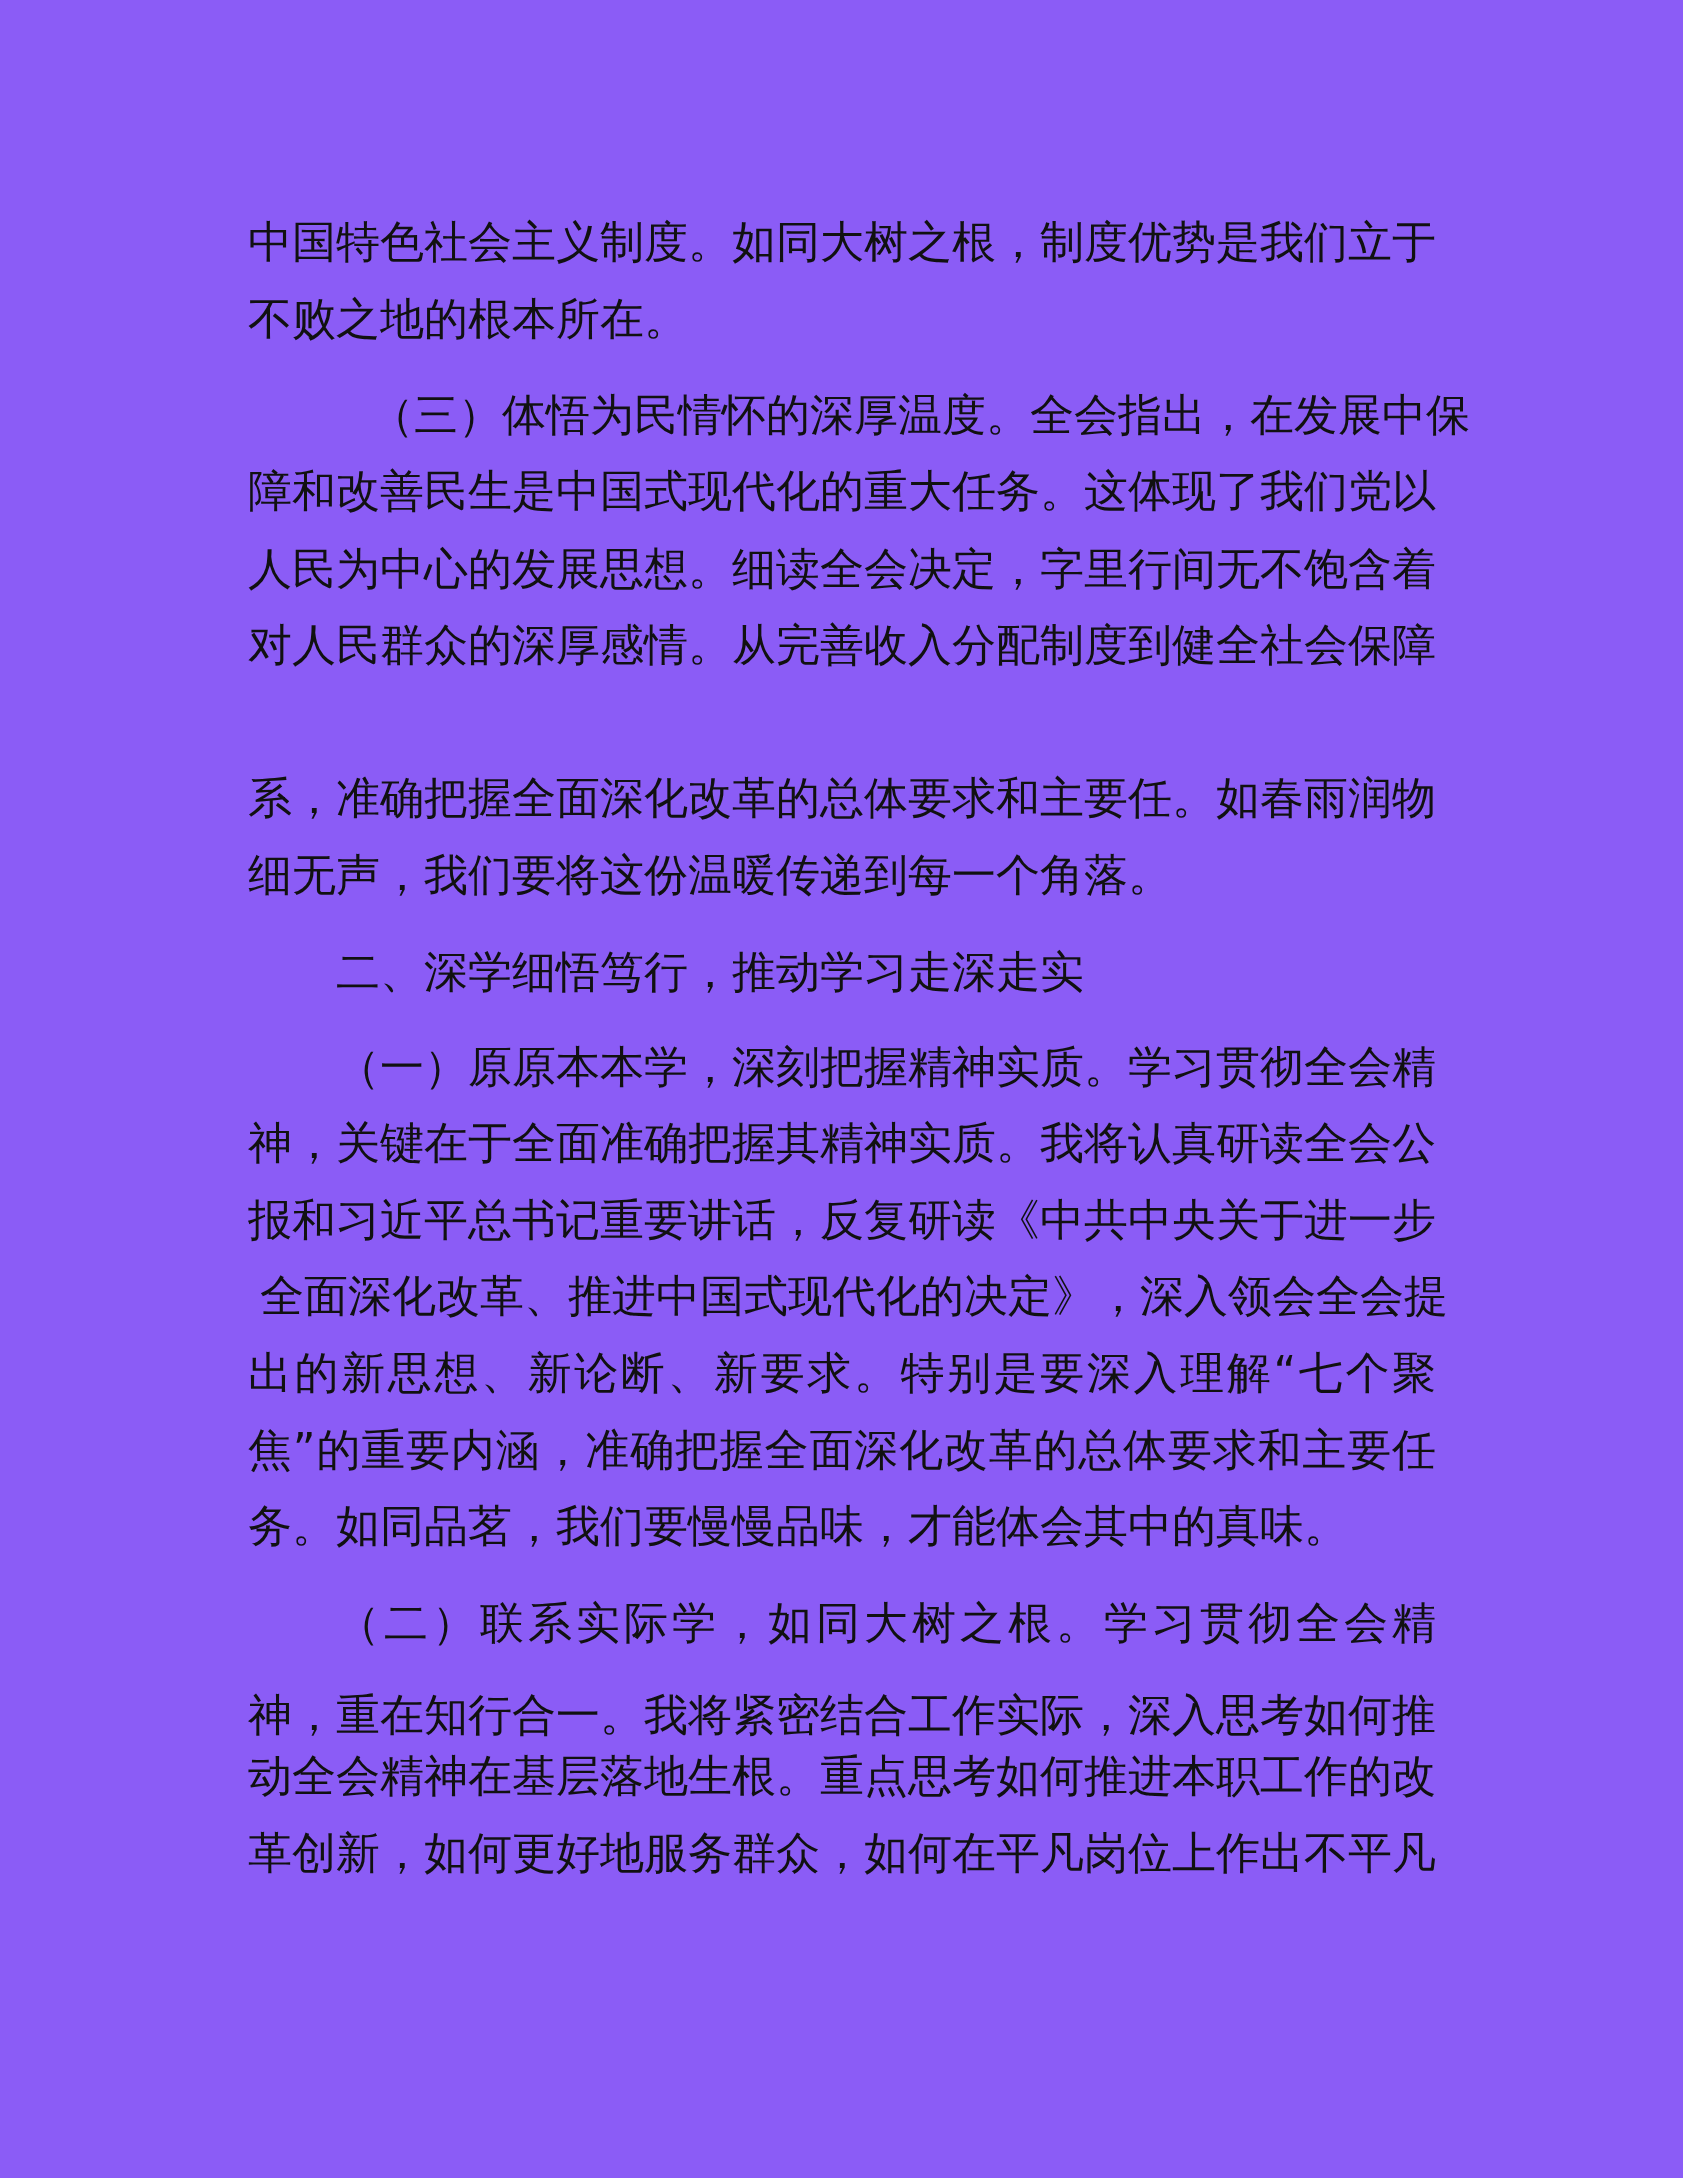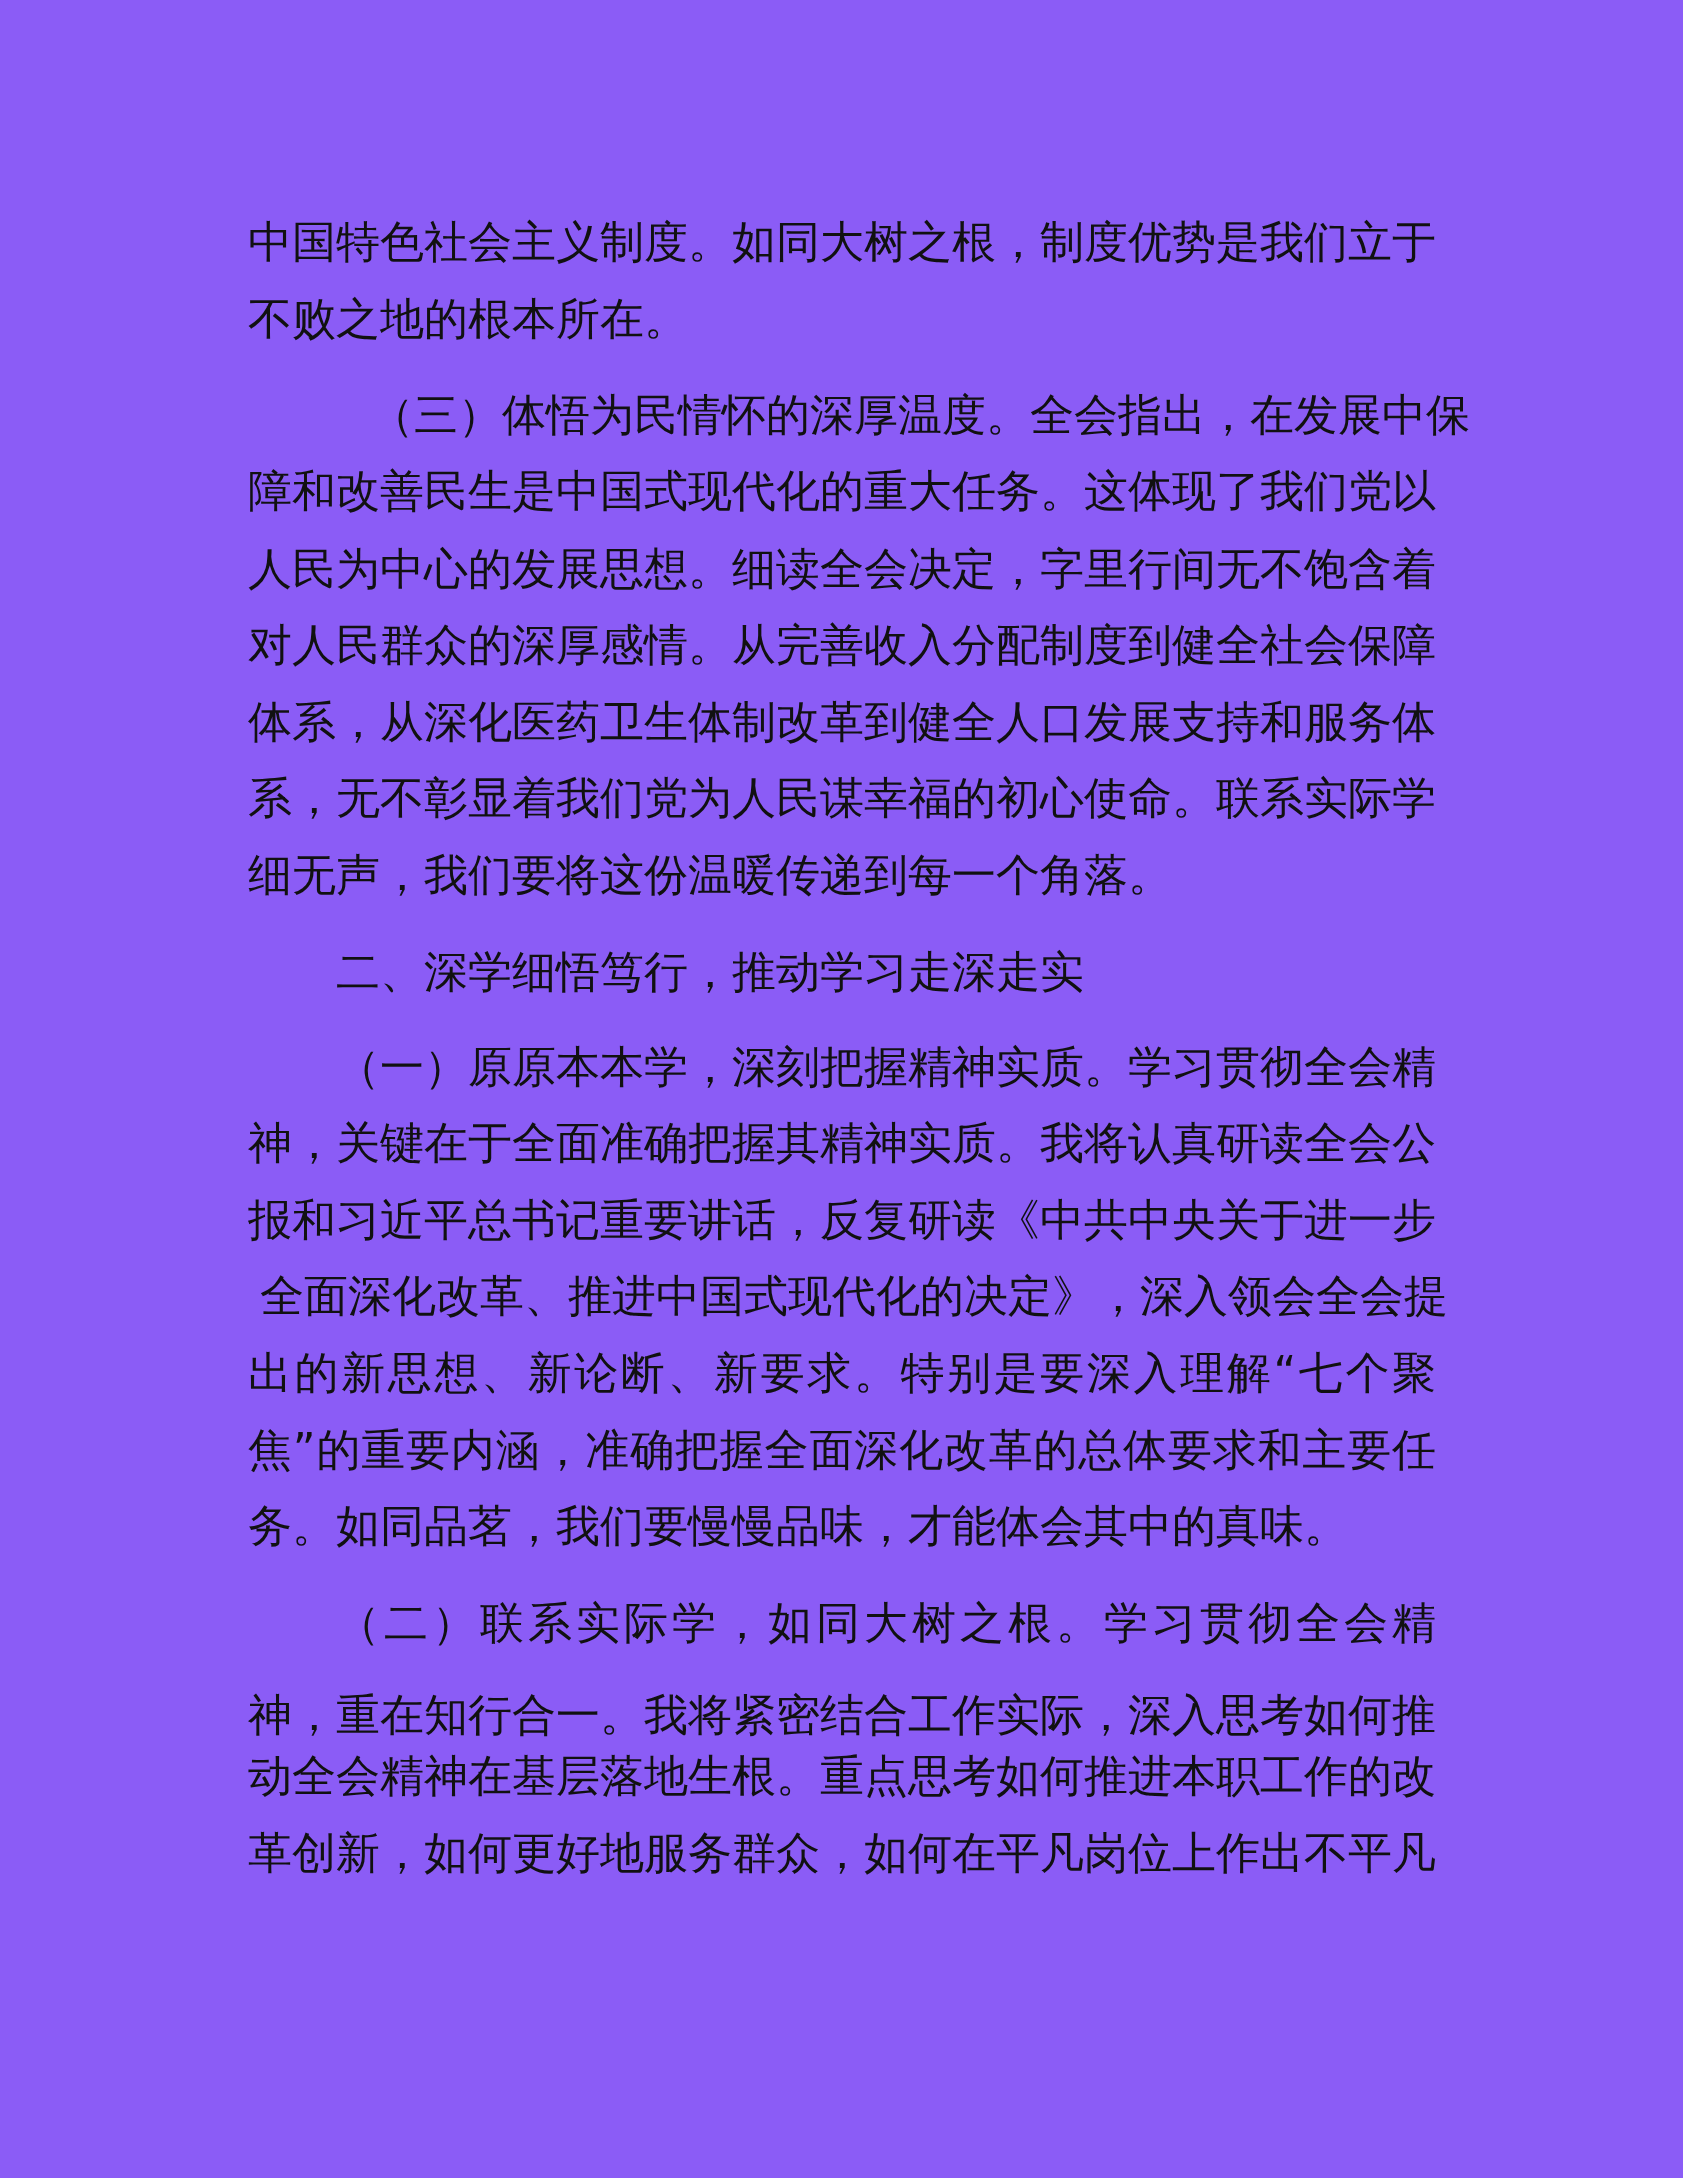--- a/index.html
+++ b/index.html
@@ -28,22 +28,21 @@
 
 <div class="page">
 
   <div class="line justify" style="top:212px;">中国特色社会主义制度。如同大树之根，制度优势是我们立于</div>
   <div class="line" style="top:289px;">不败之地的根本所在。</div>
 
   <div class="line indent" style="top:385px; width:1100px; text-align:justify; text-align-last:justify;margin-left:34px;">（三）体悟为民情怀的深厚温度。全会指出，在发展中保</div>
   <div class="line justify" style="top:461px;">障和改善民生是中国式现代化的重大任务。这体现了我们党以</div>
   <div class="line justify" style="top:539px;">人民为中心的发展思想。细读全会决定，字里行间无不饱含着</div>
   <div class="line justify" style="top:615px;">对人民群众的深厚感情。从完善收入分配制度到健全社会保障</div>
-  <div class="line justify" style="top:692px;">体系，从深化医药卫生体制改革到健全人口发展支持和服务体</div>
-  <div class="line justify" style="top:768px;">系，无不彰显着我们党为人民谋幸福的初心使命。联系实际学</div>
+  <div class="line justify" style="top:768px;">系，准确把握全面深化改革的总体要求和主要任。如春雨润物</div>
   <div class="line" style="top:845px;">细无声，我们要将这份温暖传递到每一个角落。</div>
 
   <div class="line indent" style="top:942px;">二、深学细悟笃行，推动学习走深走实</div>
 
   <div class="line indent" style="top:1037px; width:1100px; text-align:justify; text-align-last:justify;">（一）原原本本学，深刻把握精神实质。学习贯彻全会精</div>
   <div class="line justify" style="top:1113px;">神，关键在于全面准确把握其精神实质。我将认真研读全会公</div>
   <div class="line justify" style="top:1190px;">报和习近平总书记重要讲话，反复研读《中共中央关于进一步</div>
   <div class="line justify" style="top:1266px;margin-left:12px;">全面深化改革、推进中国式现代化的决定》，深入领会全会提</div>
   <div class="line justify" style="top:1343px;">出的新思想、新论断、新要求。特别是要深入理解“七个聚</div>
   <div class="line justify" style="top:1420px;">焦”的重要内涵，准确把握全面深化改革的总体要求和主要任</div>

